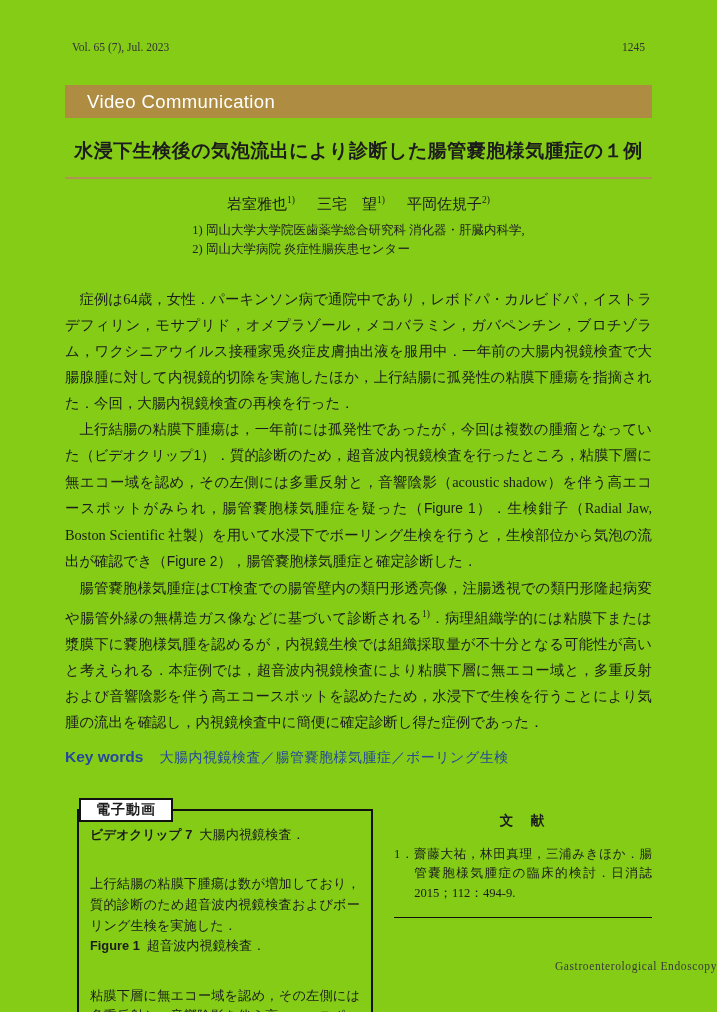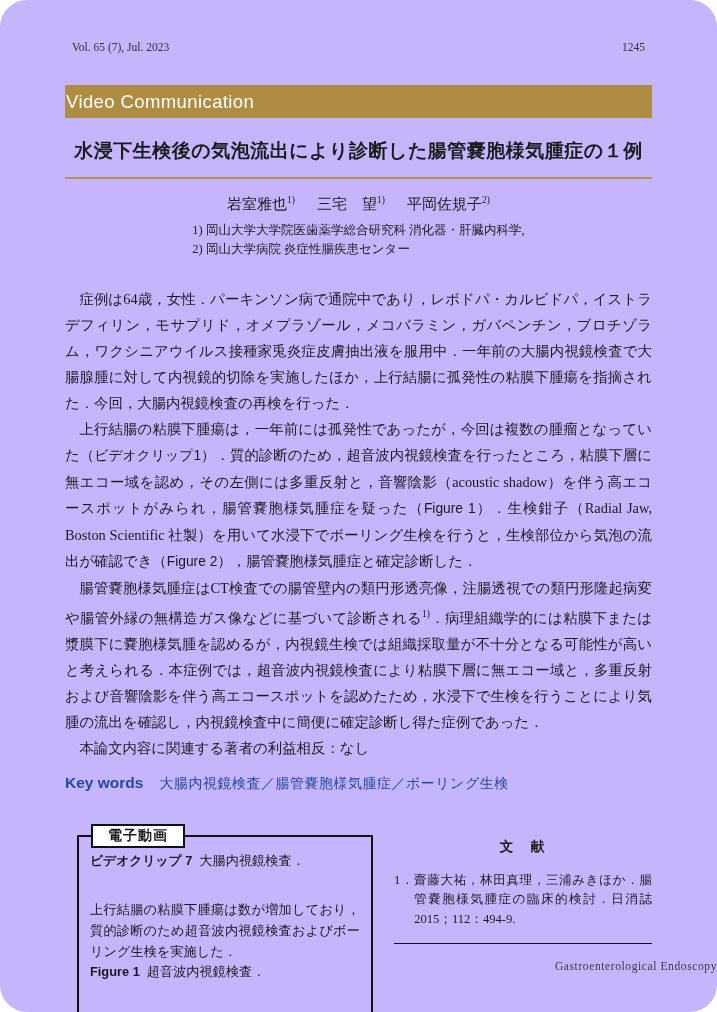--- a/index.html
+++ b/index.html
@@ -1,43 +1,42 @@
 <!DOCTYPE html>
 <html lang="ja"><head>
 <meta charset="utf-8">
 <style>
   html,body { margin:0; padding:0; }
   .page {
     position: relative;
     width: 717px;
     height: 1012px;
-    background: #c4b5fd;
+    background: #84cc16;
     font-family: "Liberation Serif", "DejaVu Serif", serif;
     color: #1c1c1c;
     overflow: hidden;
     box-sizing: border-box;
-    border-radius: 27px;
   }
   .content { margin: 0 65px; width: 587px; }
 
   
   .runhead {
     display: flex; justify-content: space-between;
     padding-top: 41px;
     margin: 0 72px 0 72px;
     font-size: 11.5px; color: #333;
   }
 
   
   .banner {
     margin-top: 32px;
     height: 33px;
     background: #ae8c42;
     display: flex; align-items: center;
-    padding-left: 1px;
+    padding-left: 22px;
     box-sizing: border-box;
   }
   .banner-label {
     color: #fff;
     font-family: "Liberation Sans", "DejaVu Sans", sans-serif;
     font-size: 18.5px; letter-spacing: 0.4px;
   }
 
   .title {
     margin-top: 20px;
@@ -93,21 +92,21 @@
 
   
   .vbox {
     position: relative;
     margin-left: 12px;
     width: 296px; box-sizing: border-box;
     border: 2px solid #111;
     padding: 14px 11px 10px 11px;
   }
   .vbox-label {
-    position: absolute; top: -13px; left: 12px;
+    position: absolute; top: -13px; left: 0;
     background: #fff;
     border: 2px solid #111;
     padding: 1px 15px;
     font-family: Liberation Sans, sans-serif;
     font-weight: bold; font-size: 14px; letter-spacing: 1px;
   }
   .vbox-text { font-size: 13.2px; line-height: 20.6px; text-align: justify; }
   .vb-head {
     font-family: "Liberation Sans", "DejaVu Sans", sans-serif;
     font-weight: bold; font-size: 12.8px;
@@ -165,21 +164,20 @@
       <div class="affils-inner">
         <div>1) 岡山大学大学院医歯薬学総合研究科 消化器・肝臓内科学,</div>
         <div>2) 岡山大学病院 炎症性腸疾患センター</div>
       </div>
     </div>
 
     <div class="body">
       <p><span>症例は64歳，女性．パーキンソン病で通院中であり，レボドパ・カルビドパ，イストラデフィリン，モサプリド，オメプラゾール，メコバラミン，ガバペンチン，ブロチゾラム，ワクシニアウイルス接種家兎炎症皮膚抽出液を服用中．一年前の大腸内視鏡検査で大腸腺腫に対して内視鏡的切除を実施したほか，上行結腸に孤発性の粘膜下腫瘍を指摘された．今回，大腸内視鏡検査の再検を行った．</span></p>
       <p><span>上行結腸の粘膜下腫瘍は，一年前には孤発性であったが，今回は複数の腫瘤となっていた（</span><span class="seg-sans-bold">ビデオクリップ1</span><span>）．質的診断のため，超音波内視鏡検査を行ったところ，粘膜下層に無エコー域を認め，その左側には多重反射と，音響陰影（acoustic shadow）を伴う高エコースポットがみられ，腸管嚢胞様気腫症を疑った（</span><span class="seg-sans-bold">Figure 1</span><span>）．生検鉗子（Radial Jaw, Boston Scientific 社製）を用いて水浸下でボーリング生検を行うと，生検部位から気泡の流出が確認でき（</span><span class="seg-sans-bold">Figure 2</span><span>），腸管嚢胞様気腫症と確定診断した．</span></p>
       <p><span>腸管嚢胞様気腫症はCT検査での腸管壁内の類円形透亮像，注腸透視での類円形隆起病変や腸管外縁の無構造ガス像などに基づいて診断される</span><sup>1)</sup><span>．病理組織学的には粘膜下または漿膜下に嚢胞様気腫を認めるが，内視鏡生検では組織採取量が不十分となる可能性が高いと考えられる．本症例では，超音波内視鏡検査により粘膜下層に無エコー域と，多重反射および音響陰影を伴う高エコースポットを認めたため，水浸下で生検を行うことにより気腫の流出を確認し，内視鏡検査中に簡便に確定診断し得た症例であった．</span></p>
-      <p><span>本論文内容に関連する著者の利益相反：なし</span></p>
     </div>
 
     <div class="keywords">
       <span class="kw-label">Key words</span><span class="kw-text">大腸内視鏡検査／腸管嚢胞様気腫症／ボーリング生検</span>
     </div>
 
     <div class="columns">
 
       <div class="vbox">
         <div class="vbox-label">電子動画</div>

